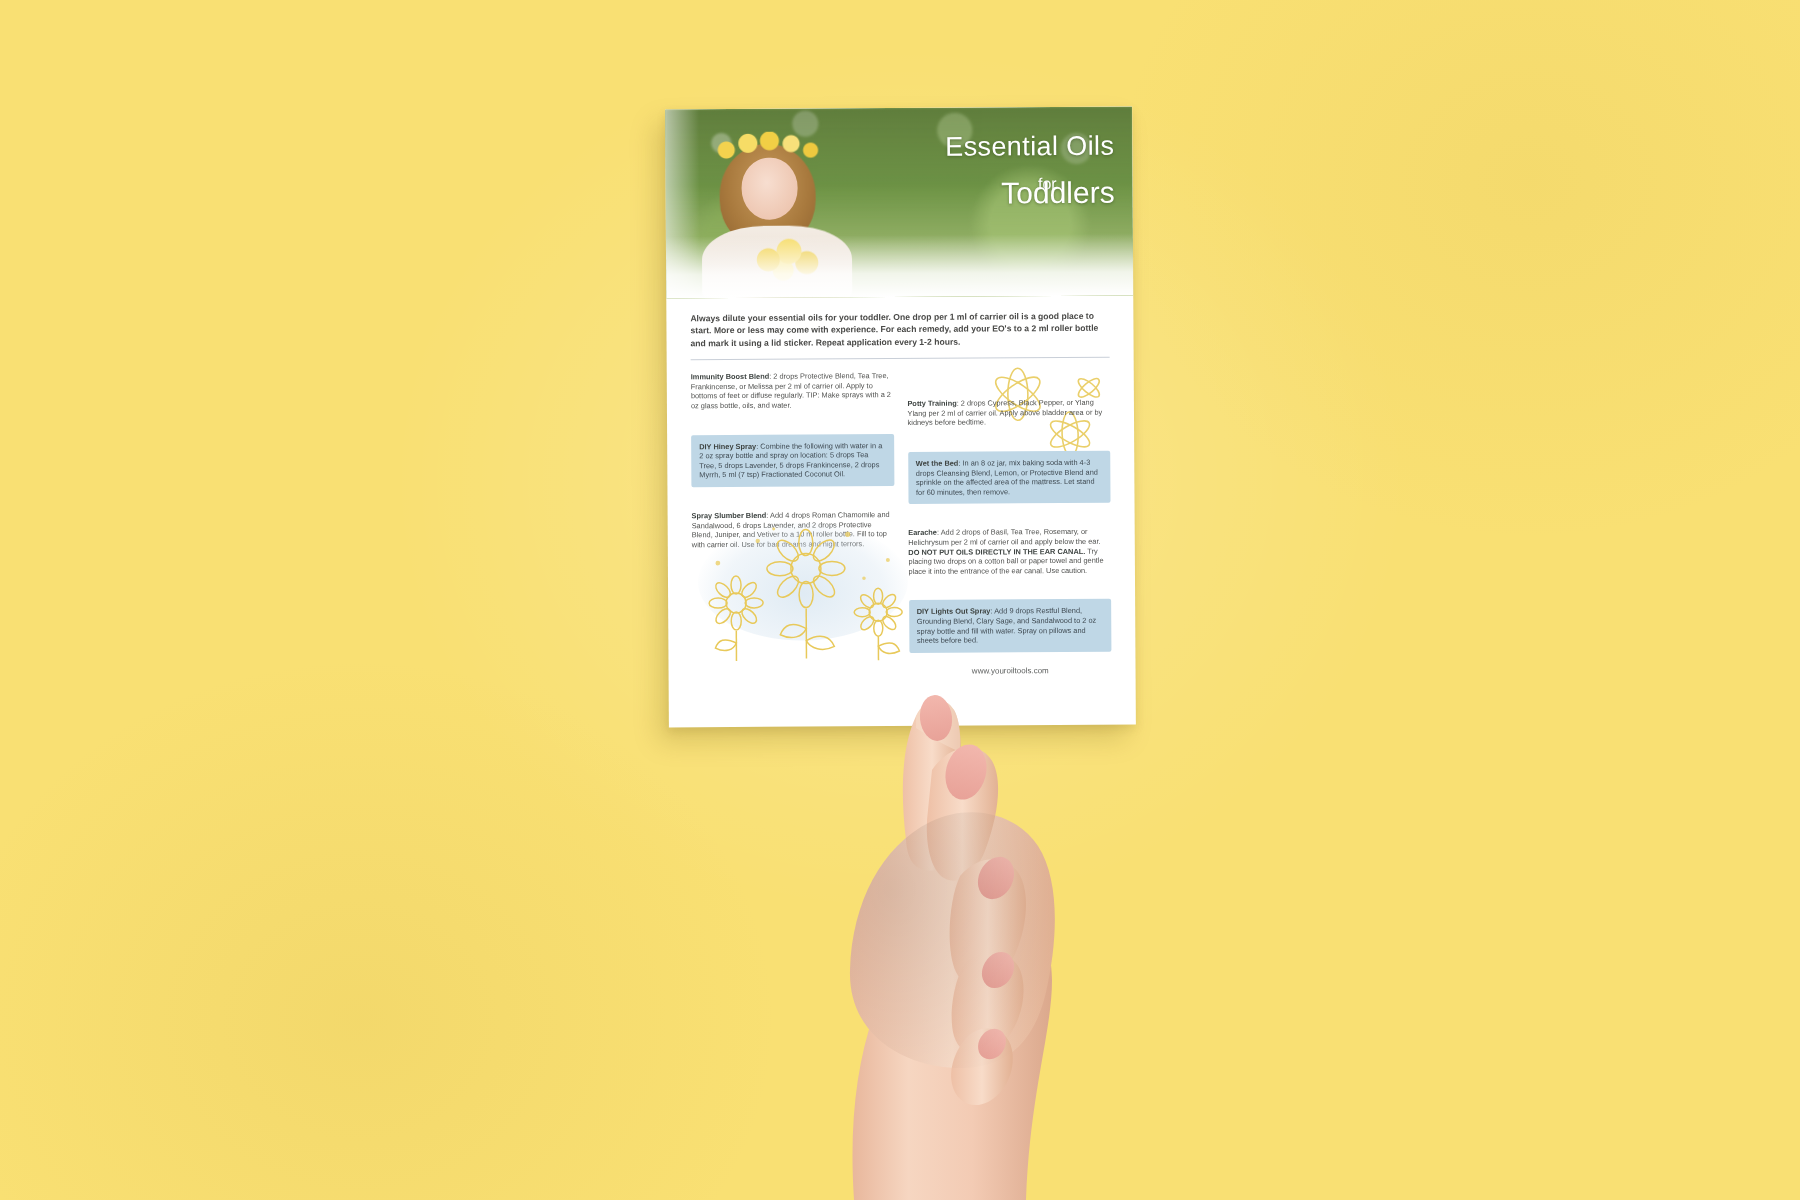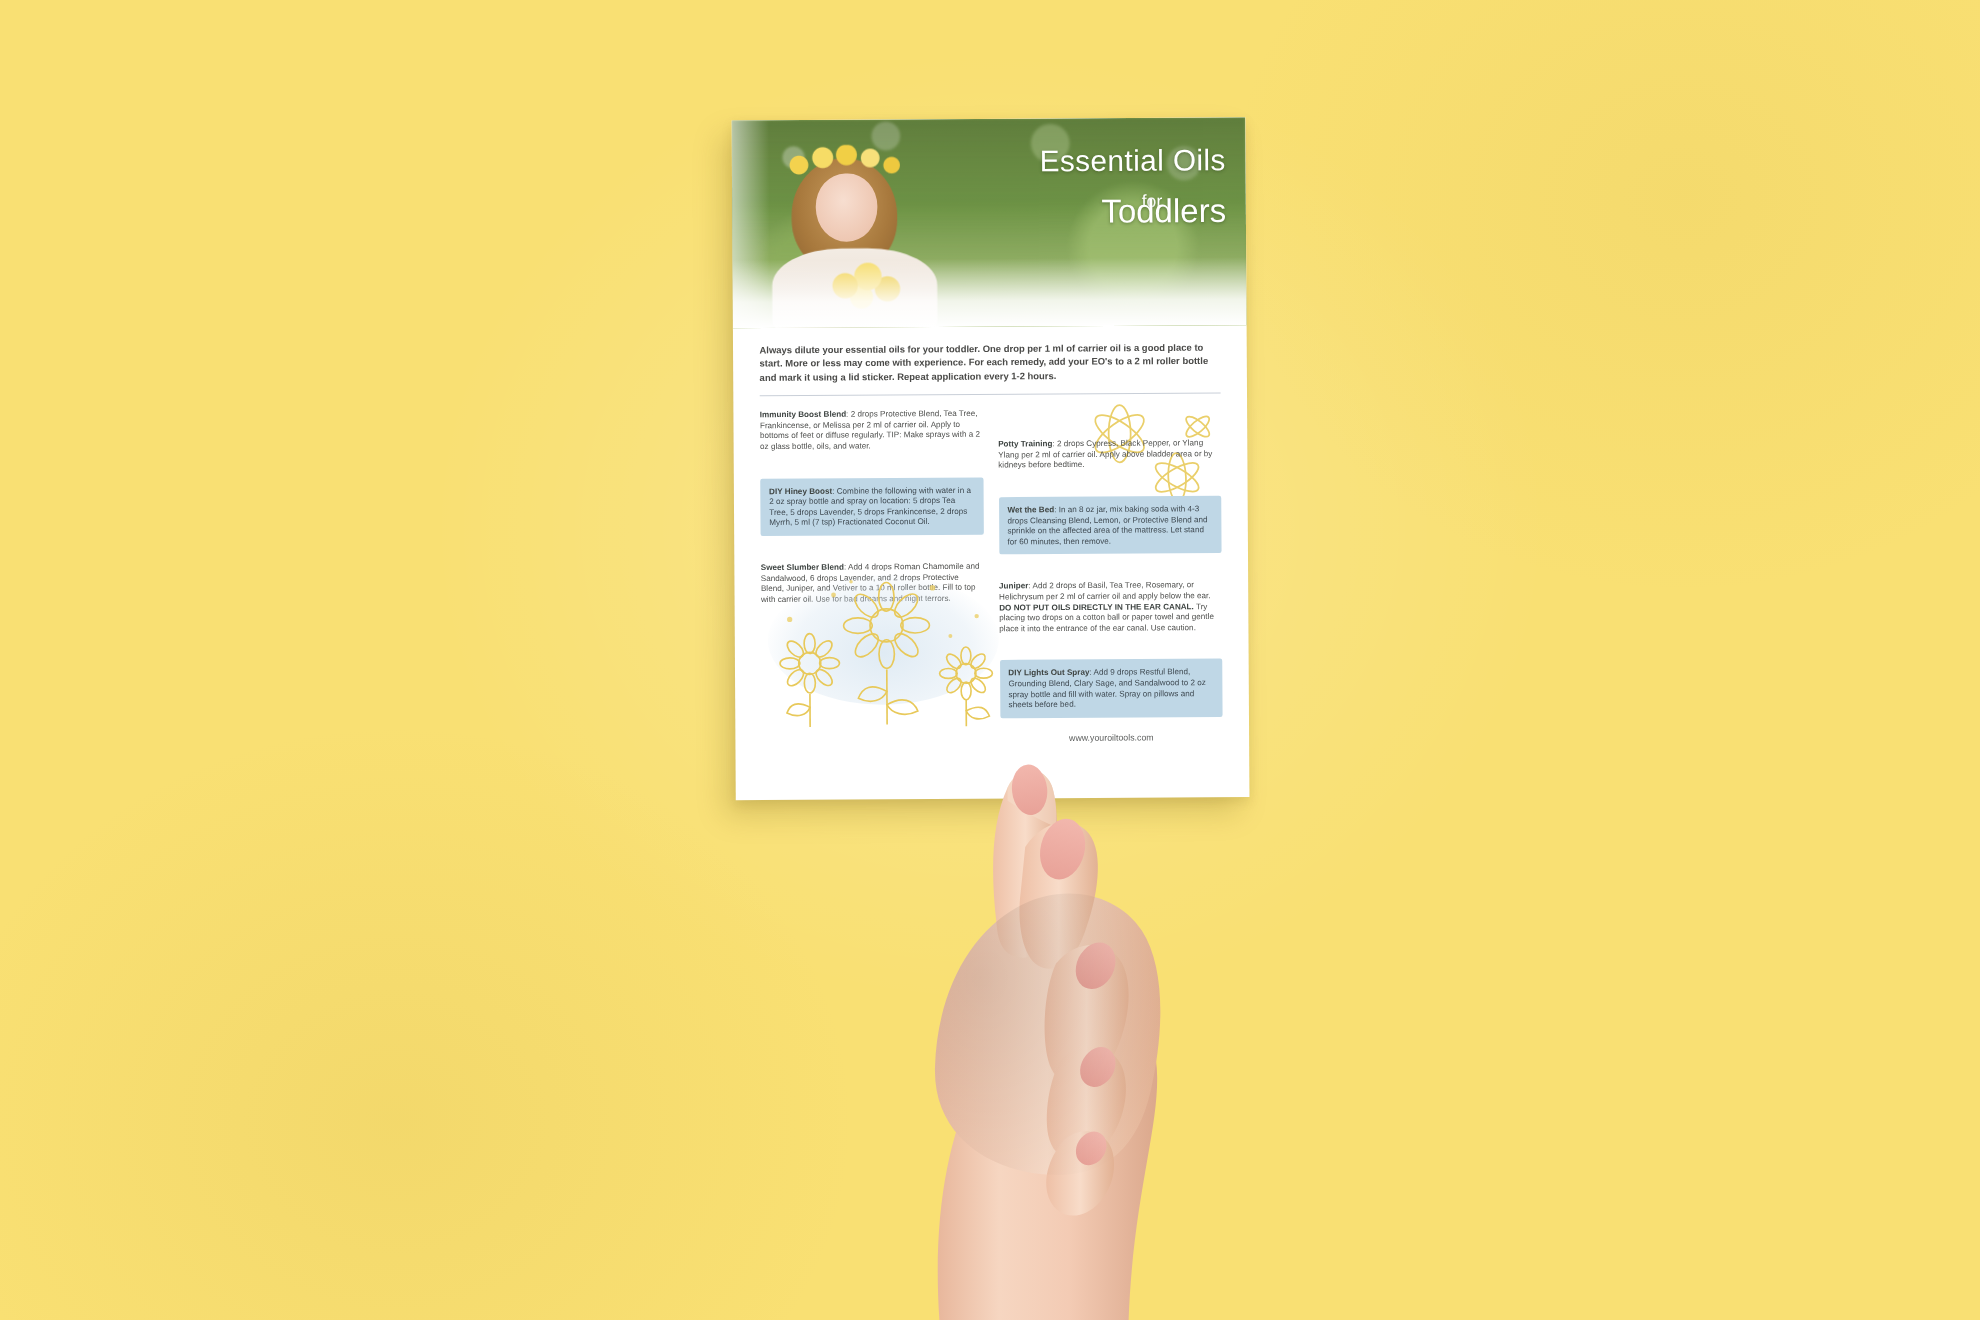--- a/index.html
+++ b/index.html
@@ -229,27 +229,27 @@
 
       <div class="col">
 
         <div class="block">
           <p><b>Immunity Boost Blend</b><span>: 2 drops Protective Blend, Tea Tree, Frankincense, or Melissa per 2 ml of carrier oil. Apply to bottoms of feet or diffuse regularly. TIP: Make sprays with a 2 oz glass bottle, oils, and water.</span></p>
         </div>
 
         <div class="spacer-10"></div>
 
         <div class="block tinted">
-          <p><b>DIY Hiney Boost</b><span>: Combine the following with water in a 2 oz spray bottle and spray on location: 5 drops Tea Tree, 5 drops Lavender, 5 drops Frankincense, 2 drops Myrrh, 5 ml (7 tsp) Fractionated Coconut Oil.</span></p>
+          <p><b>DIY Hiney Spray</b><span>: Combine the following with water in a 2 oz spray bottle and spray on location: 5 drops Tea Tree, 5 drops Lavender, 5 drops Frankincense, 2 drops Myrrh, 5 ml (7 tsp) Fractionated Coconut Oil.</span></p>
         </div>
 
         <div class="spacer-10"></div>
 
         <div class="block">
-          <p><b>Sweet Slumber Blend</b><span>: Add 4 drops Roman Chamomile and Sandalwood, 6 drops Lavender, and 2 drops Protective Blend, Juniper, and Vetiver to a 10 ml roller bottle. Fill to top with carrier oil. Use for bad dreams and night terrors.</span></p>
+          <p><b>Spray Slumber Blend</b><span>: Add 4 drops Roman Chamomile and Sandalwood, 6 drops Lavender, and 2 drops Protective Blend, Juniper, and Vetiver to a 10 ml roller bottle. Fill to top with carrier oil. Use for bad dreams and night terrors.</span></p>
         </div>
 
         <div class="deco-cloud"></div>
         <svg class="deco-flowers" viewBox="0 0 240 150">
           <g fill="none" stroke="#e8c95a" stroke-width="1.5">
 
             <circle cx="118" cy="52" r="15"></circle>
             <g>
               <ellipse cx="118" cy="26" rx="7" ry="13"></ellipse>
               <ellipse cx="118" cy="78" rx="7" ry="13"></ellipse>
@@ -312,21 +312,21 @@
 
         <div class="spacer-10"></div>
 
         <div class="block tinted">
           <p><b>Wet the Bed</b><span>: In an 8 oz jar, mix baking soda with 4-3 drops Cleansing Blend, Lemon, or Protective Blend and sprinkle on the affected area of the mattress. Let stand for 60 minutes, then remove.</span></p>
         </div>
 
         <div class="spacer-10"></div>
 
         <div class="block">
-          <p><b>Juniper</b><span>: Add 2 drops of Basil, Tea Tree, Rosemary, or Helichrysum per 2 ml of carrier oil and apply below the ear.</span>
+          <p><b>Earache</b><span>: Add 2 drops of Basil, Tea Tree, Rosemary, or Helichrysum per 2 ml of carrier oil and apply below the ear.</span>
           <span class="warn">DO NOT PUT OILS DIRECTLY IN THE EAR CANAL.</span>
           <span>Try placing two drops on a cotton ball or paper towel and gentle place it into the entrance of the ear canal. Use caution.</span></p>
         </div>
 
         <div class="spacer-10"></div>
 
         <div class="block tinted">
           <p><b>DIY Lights Out Spray</b><span>: Add 9 drops Restful Blend, Grounding Blend, Clary Sage, and Sandalwood to 2 oz spray bottle and fill with water. Spray on pillows and sheets before bed.</span></p>
         </div>
 

